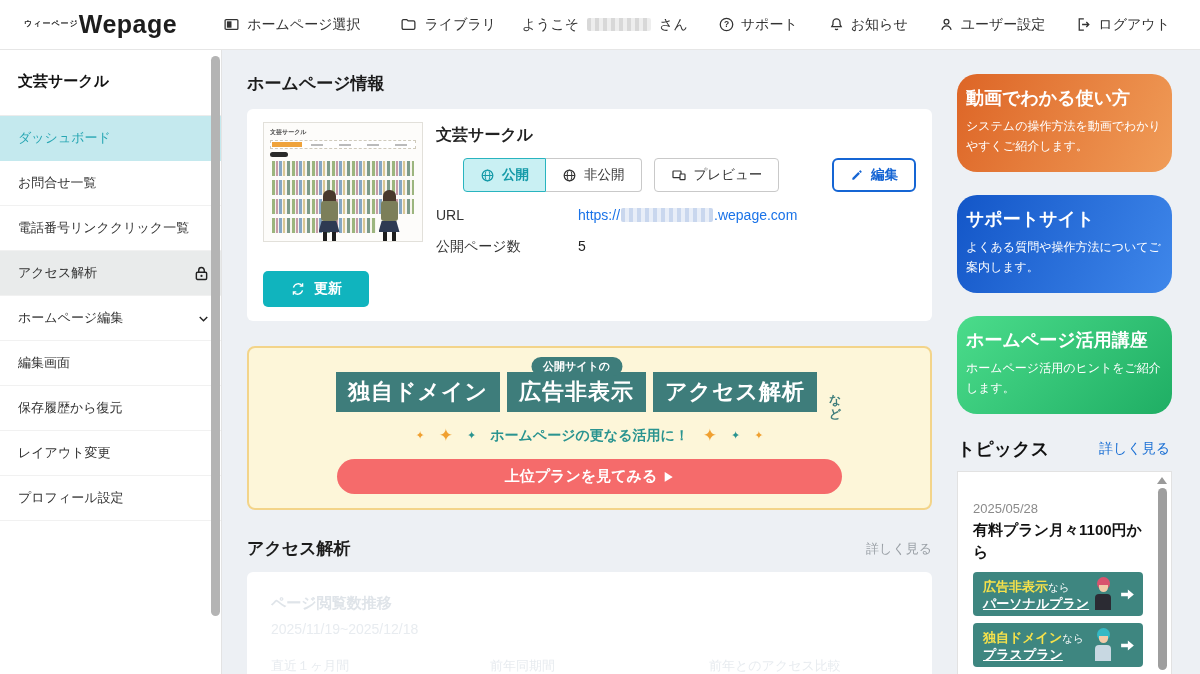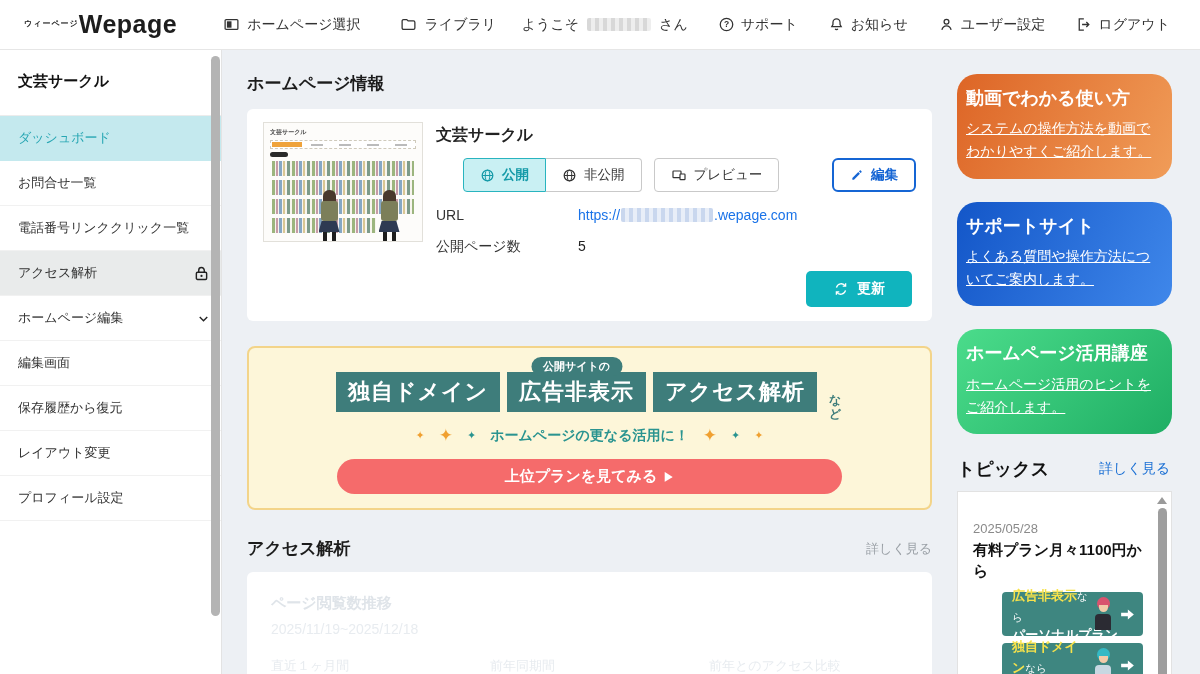--- a/index.html
+++ b/index.html
@@ -67,21 +67,21 @@
          border:1px solid #c9c9c9; color:#333; cursor:pointer; }
   .btn-publish { background:#c9f0f3; border:1px solid #29b4bf; color:#149aa8; font-weight:bold; border-radius:4px 0 0 4px; }
   .btn-unpublish { border-radius:0 4px 4px 0; border-left:none; }
   .btn-preview { border-radius:4px; margin-left:12px; }
   .btn-edit { margin-left:auto; border:2px solid #1565d4; color:#1565d4; font-weight:bold; border-radius:6px; padding:6px 16px; }
   .meta-row { display:flex; font-size:14px; margin-bottom:15px; }
   .meta-label { width:142px; color:#333; flex-shrink:0; }
   .url-value { color:#1a73e8; display:flex; align-items:center; }
   .redact-url { display:inline-block; width:92px; height:14px; margin:0 1px; border-radius:2px;
                 background:repeating-linear-gradient(90deg,#c9d7ee 0 4px,#e8eef8 4px 8px); }
-  .card-bottom { display:flex; justify-content:flex-end; padding-right:4px; }
+  .card-bottom { display:flex; justify-content:flex-start; padding-right:4px; }
   .btn-update { display:inline-flex; align-items:center; gap:8px; background:#10b4be; color:#fff; font-size:14px;
                 font-weight:bold; border:none; border-radius:5px; padding:9px 27px; cursor:pointer; }
 
   
   .banner { margin-top:25px; background:#fdf6d9; border:2px solid #f3d489; border-radius:8px; padding:24px 10px 14px; text-align:center; }
   .features { display:flex; justify-content:center; align-items:stretch; gap:7px; }
   .feature-box { background:#3e7d7b; color:#fff; font-weight:bold; font-size:22px; letter-spacing:1px; padding:5px 12px; display:flex; align-items:flex-end; }
   .feature-wrap { position:relative; }
   .feature-tag { position:absolute; top:-15px; left:50%; transform:translateX(-50%); background:#3e7d7b; color:#fff;
                  font-size:11px; font-weight:bold; padding:2px 12px; border-radius:10px; white-space:nowrap; }
@@ -105,29 +105,29 @@
   .stat { flex:1; }
   .stat-label { font-size:13px; color:#e8ecf0; }
 
   
   .right { flex:1; padding:24px 28px 0 12px; min-width:0; }
   .promo-card { border-radius:20px; padding:13px 9px 15px; color:#fff; margin-bottom:23px; cursor:pointer; }
   .promo-card.orange { background:linear-gradient(115deg,#dd6526,#f09c58); }
   .promo-card.blue   { background:linear-gradient(115deg,#1356c8,#3f87ea); }
   .promo-card.green  { background:linear-gradient(135deg,#4bdc8b,#1fae64); }
   .promo-title { font-size:18px; font-weight:bold; line-height:1.3; margin-bottom:7px; }
-  .promo-desc { font-size:14px; line-height:1.65;text-decoration:underline; }
+  .promo-desc { font-size:12px; line-height:1.65; }
   .topics-head { display:flex; justify-content:space-between; align-items:center; margin:15px 2px 10px 0; }
   .topics-title { font-size:18px; font-weight:bold; color:#111; }
   .more-blue { color:#1a6fd4; font-size:14px; cursor:pointer; }
   .topics-box { background:#fff; border:1px solid #e2e2e2; position:relative; padding:29px 28px 10px 15px; height:264px; overflow:hidden; }
   .topic-date { font-size:13px; color:#8a8a8a; }
   .topic-headline { font-size:15px; font-weight:bold; color:#111; line-height:1.45; margin:3px 0 10px; }
   .plan-card { background:#3e8680; border-radius:4px; height:44px; margin-bottom:7px; display:flex; align-items:center;
-               padding:4px 7px 4px 10px; cursor:pointer;margin-left:29px; }
+               padding:4px 7px 4px 10px; cursor:pointer; }
   .plan-text { flex:1; line-height:1.3; min-width:0; }
   .plan-f { color:#f7e24a; font-weight:bold; font-size:13px; }
   .plan-suffix { color:#fff; font-size:10.5px; }
   .plan-name { color:#fff; font-size:13px; font-weight:bold; text-decoration:underline; white-space:nowrap; }
   .chara { width:24px; height:34px; position:relative; flex-shrink:0; margin-right:4px; }
   .chara .c-hair { width:13px; height:13px; border-radius:50%; margin:0 auto; }
   .chara .c-face { width:9px; height:7px; background:#f2cba9; border-radius:0 0 5px 5px; margin:-5px auto 0; }
   .chara .c-body { width:16px; height:16px; border-radius:4px 4px 0 0; margin:2px auto 0; }
   .plan-arrow { flex-shrink:0; }
 

